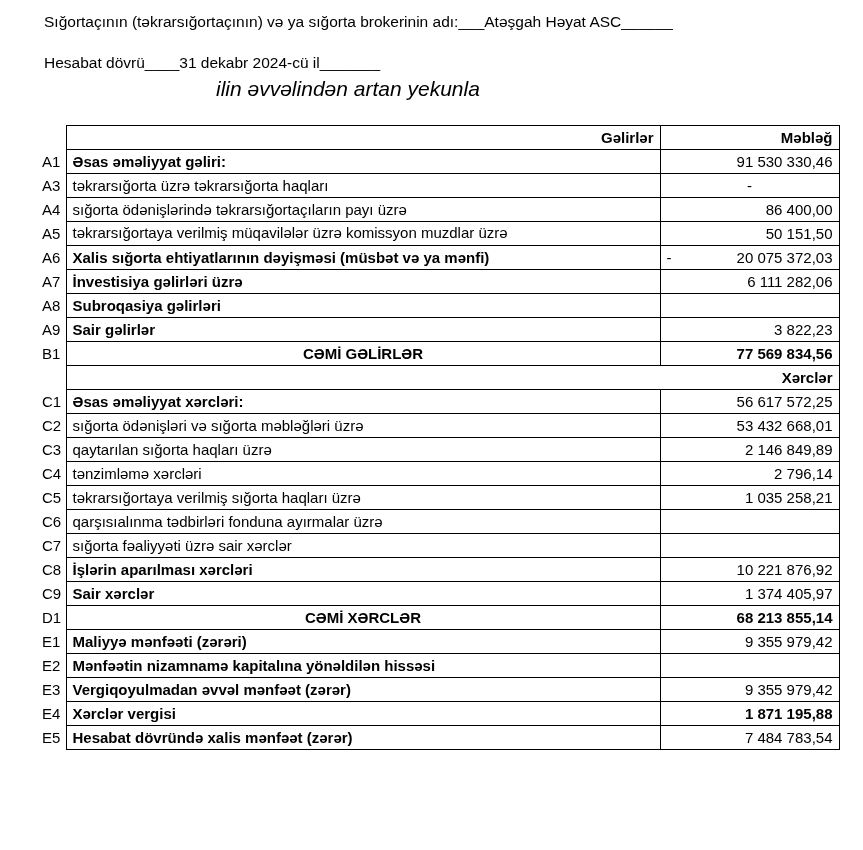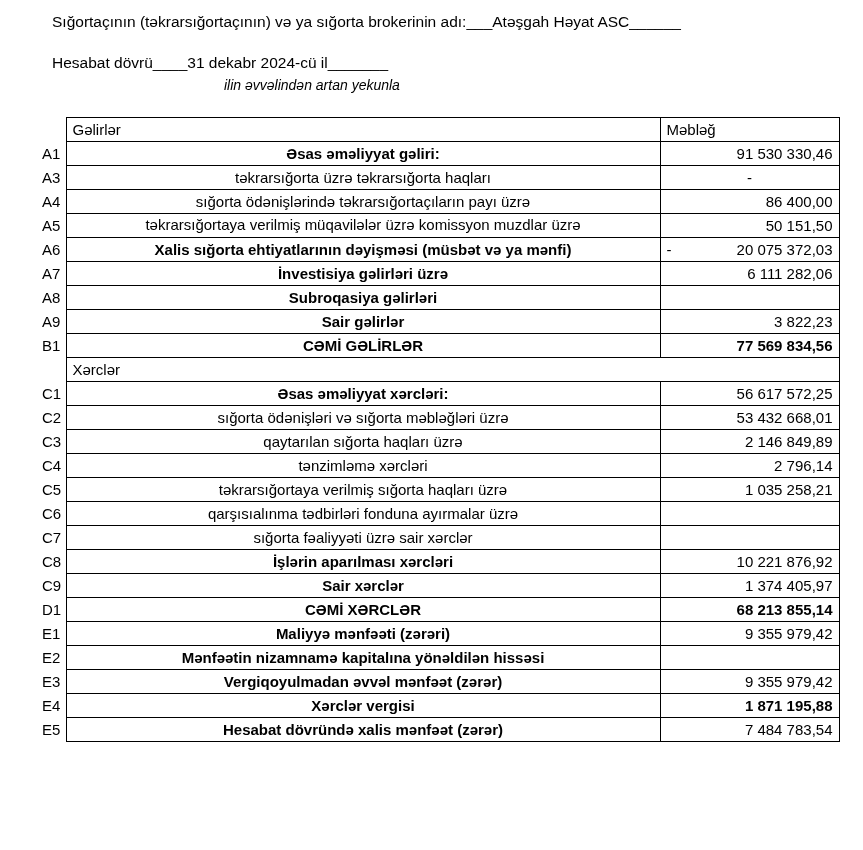--- a/index.html
+++ b/index.html
@@ -16,33 +16,32 @@
     overflow: hidden;
   }
   .page {
     width: 863px;
     height: 850px;
     position: relative;
     box-sizing: border-box;
   }
   .header-block {
     padding: 10px 0 0 0;
-    margin-left: 8px;
   }
   .hdr-line {
     font-size: 15.5px;
     line-height: 1.5;
     padding-left: 44px;
     white-space: nowrap;
   }
   .hdr-line.second {
     margin-top: 18px;
   }
   .hdr-sub {
-    font-size: 14px;
+    font-size: 21px;
     font-style: italic;
     padding-left: 216px;
     margin-top: 2px;
   }
   .underlined {
     text-decoration: none;
   }
   table.report {
     border-collapse: collapse;
     margin-top: 24px;
@@ -60,21 +59,21 @@
   }
   .code-cell {
     border: none !important;
     width: 30px;
     text-align: left;
     font-size: 15px;
     padding: 0 4px 0 0;
     position: relative;
   }
   .lbl {
-    text-align: center;
+    text-align: left;
   }
   .amt {
     text-align: right;
     font-variant-numeric: tabular-nums;
     white-space: nowrap;
     padding-right: 8px;
   }
   .amt.neg {
     text-align: right;
     position: relative;
@@ -86,22 +85,22 @@
   .center {
     text-align: center;
   }
   .bold {
     font-weight: bold;
   }
   .indent-sec {
     padding-left: 118px;
   }
   .head-row td {
-    font-weight: normal;
-    text-align: left;
+    font-weight: bold;
+    text-align: right;
   }
   .tall {
     height: 44px;
   }
   .two-line {
     line-height: 1.25;
   }
   .outer-wrap {
     position: relative;
   }

